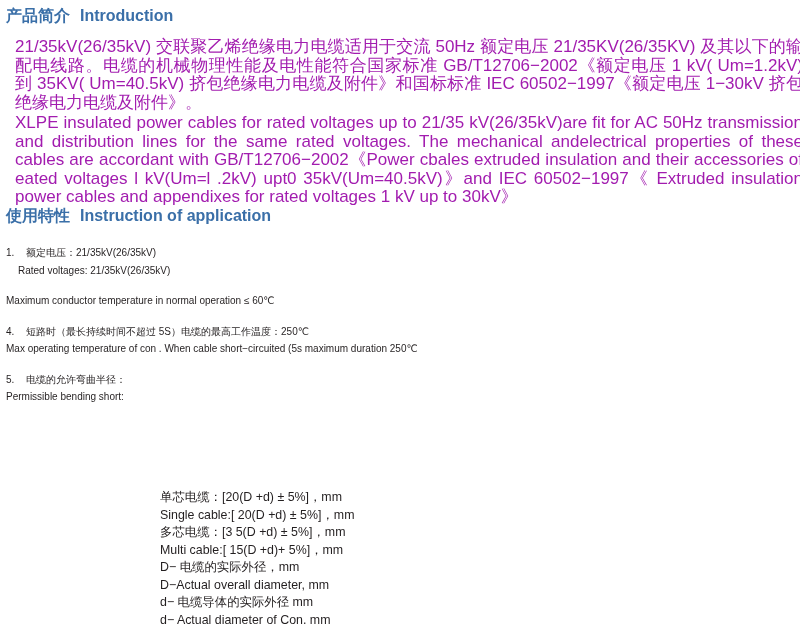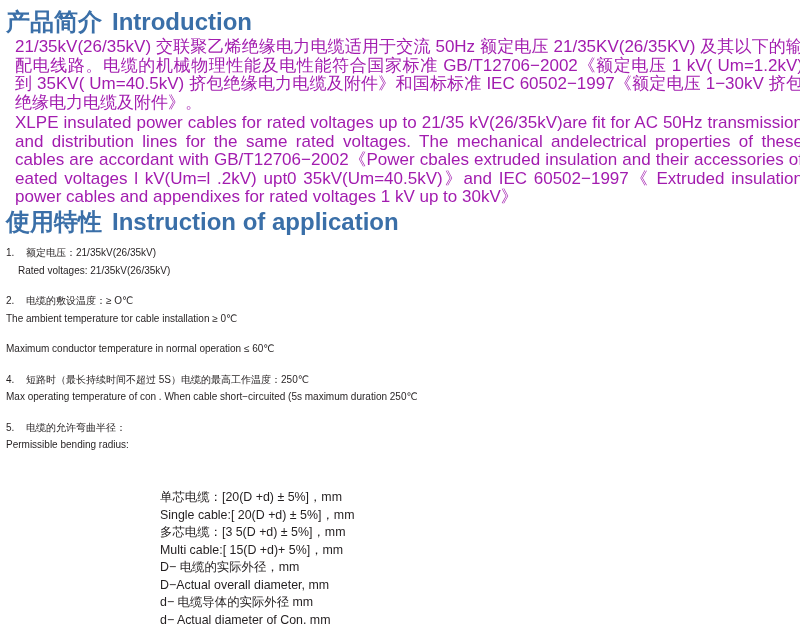--- a/index.html
+++ b/index.html
@@ -15,21 +15,21 @@
     overflow: hidden;
   }
   .page {
     position: relative;
     width: 800px;
     height: 627px;
     padding: 0;
     box-sizing: border-box;
   }
   .section-heading {
-    font-size: 24px;
+    font-size: 16px;
     color: #3a6fa8;
     font-weight: bold;
     letter-spacing: 0px;
   }
   .section-heading .cn {
     margin-right: 10px;
   }
   .section-heading .en {
     font-weight: bold;
   }
@@ -118,43 +118,37 @@
 
   <div id="usage-list">
 
     <div class="item">
       <div class="line1">
         <span class="num">1.</span><span>额定电压：21/35kV(26/35kV)</span>
       </div>
       <div class="line2 indented">Rated voltages: 21/35kV(26/35kV)</div>
     </div>
 
-    <div class="item">
-      <div class="line1">
-        <span class="num">2.</span><span>电缆的敷设温度：≥ O℃</span>
-      </div>
-      <div class="line2">The ambient temperature tor cable installation ≥ 0℃</div>
-    </div>
 
     <div class="item">
       <div class="line2">Maximum conductor temperature in normal operation ≤ 60℃</div>
     </div>
 
     <div class="item">
       <div class="line1">
         <span class="num">4.</span><span>短路时（最长持续时间不超过 5S）电缆的最高工作温度：250℃</span>
       </div>
       <div class="line2">Max operating temperature of con .  When cable short−circuited (5s maximum duration 250℃</div>
     </div>
 
     <div class="item">
       <div class="line1">
         <span class="num">5.</span><span>电缆的允许弯曲半径：</span>
       </div>
-      <div class="line2">Permissible bending radius:</div>
+      <div class="line2">Permissible bending short:</div>
     </div>
 
   </div>
 
   <div id="bend-block">
     <div>单芯电缆：[20(D +d) ± 5%]，mm</div>
     <div>Single cable:[ 20(D +d) ± 5%]，mm</div>
     <div>多芯电缆：[3 5(D +d) ± 5%]，mm</div>
     <div>Multi cable:[ 15(D +d)+ 5%]，mm</div>
     <div>D− 电缆的实际外径，mm</div>

